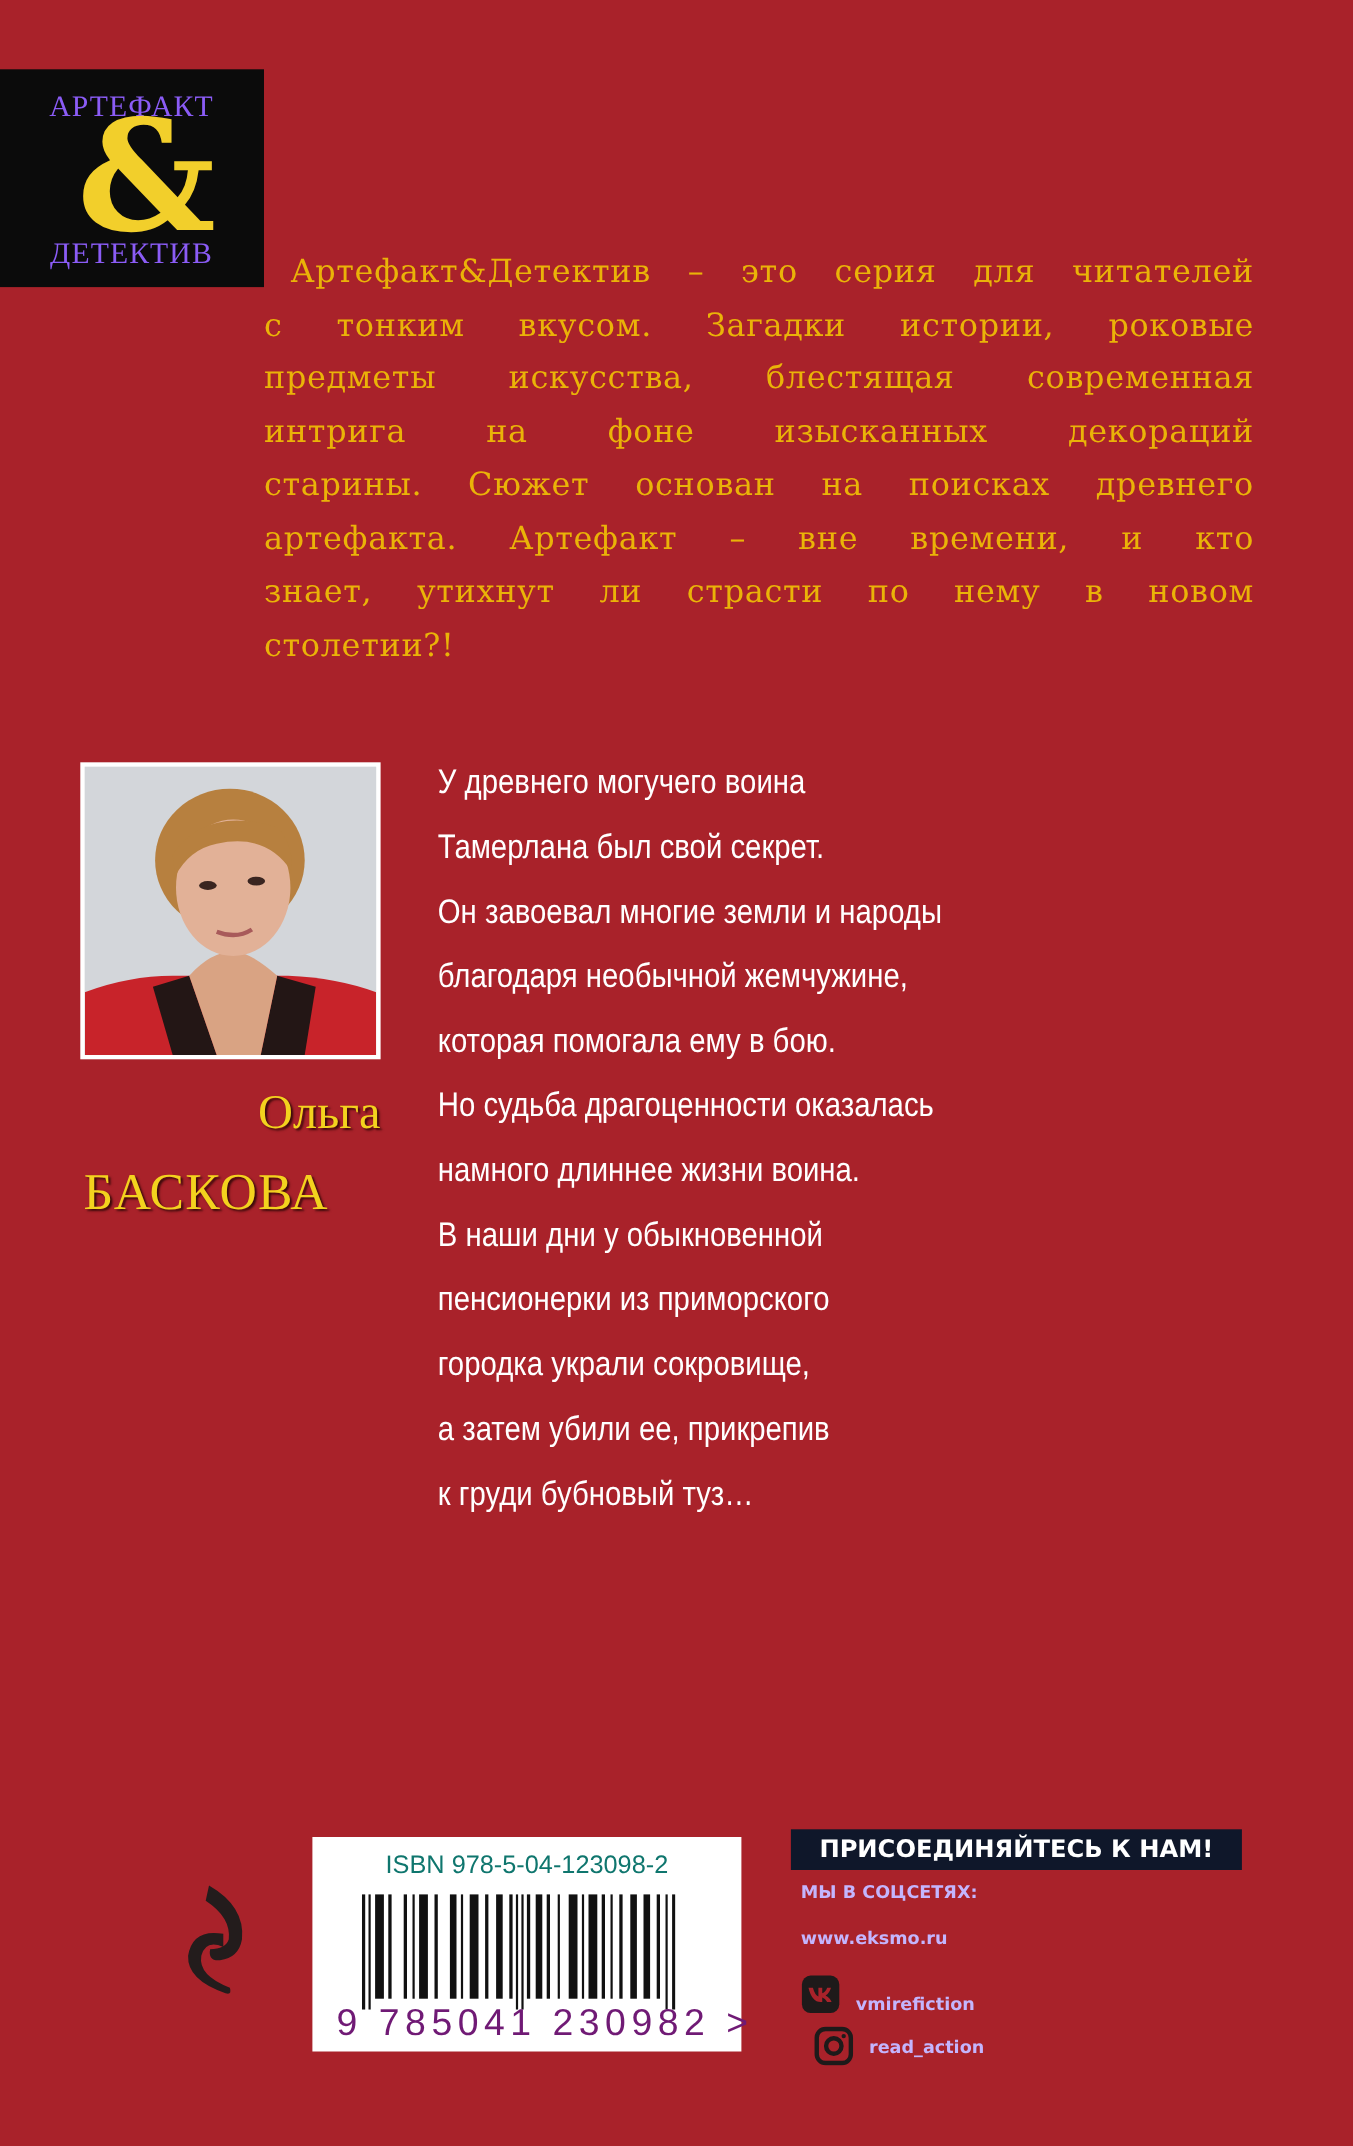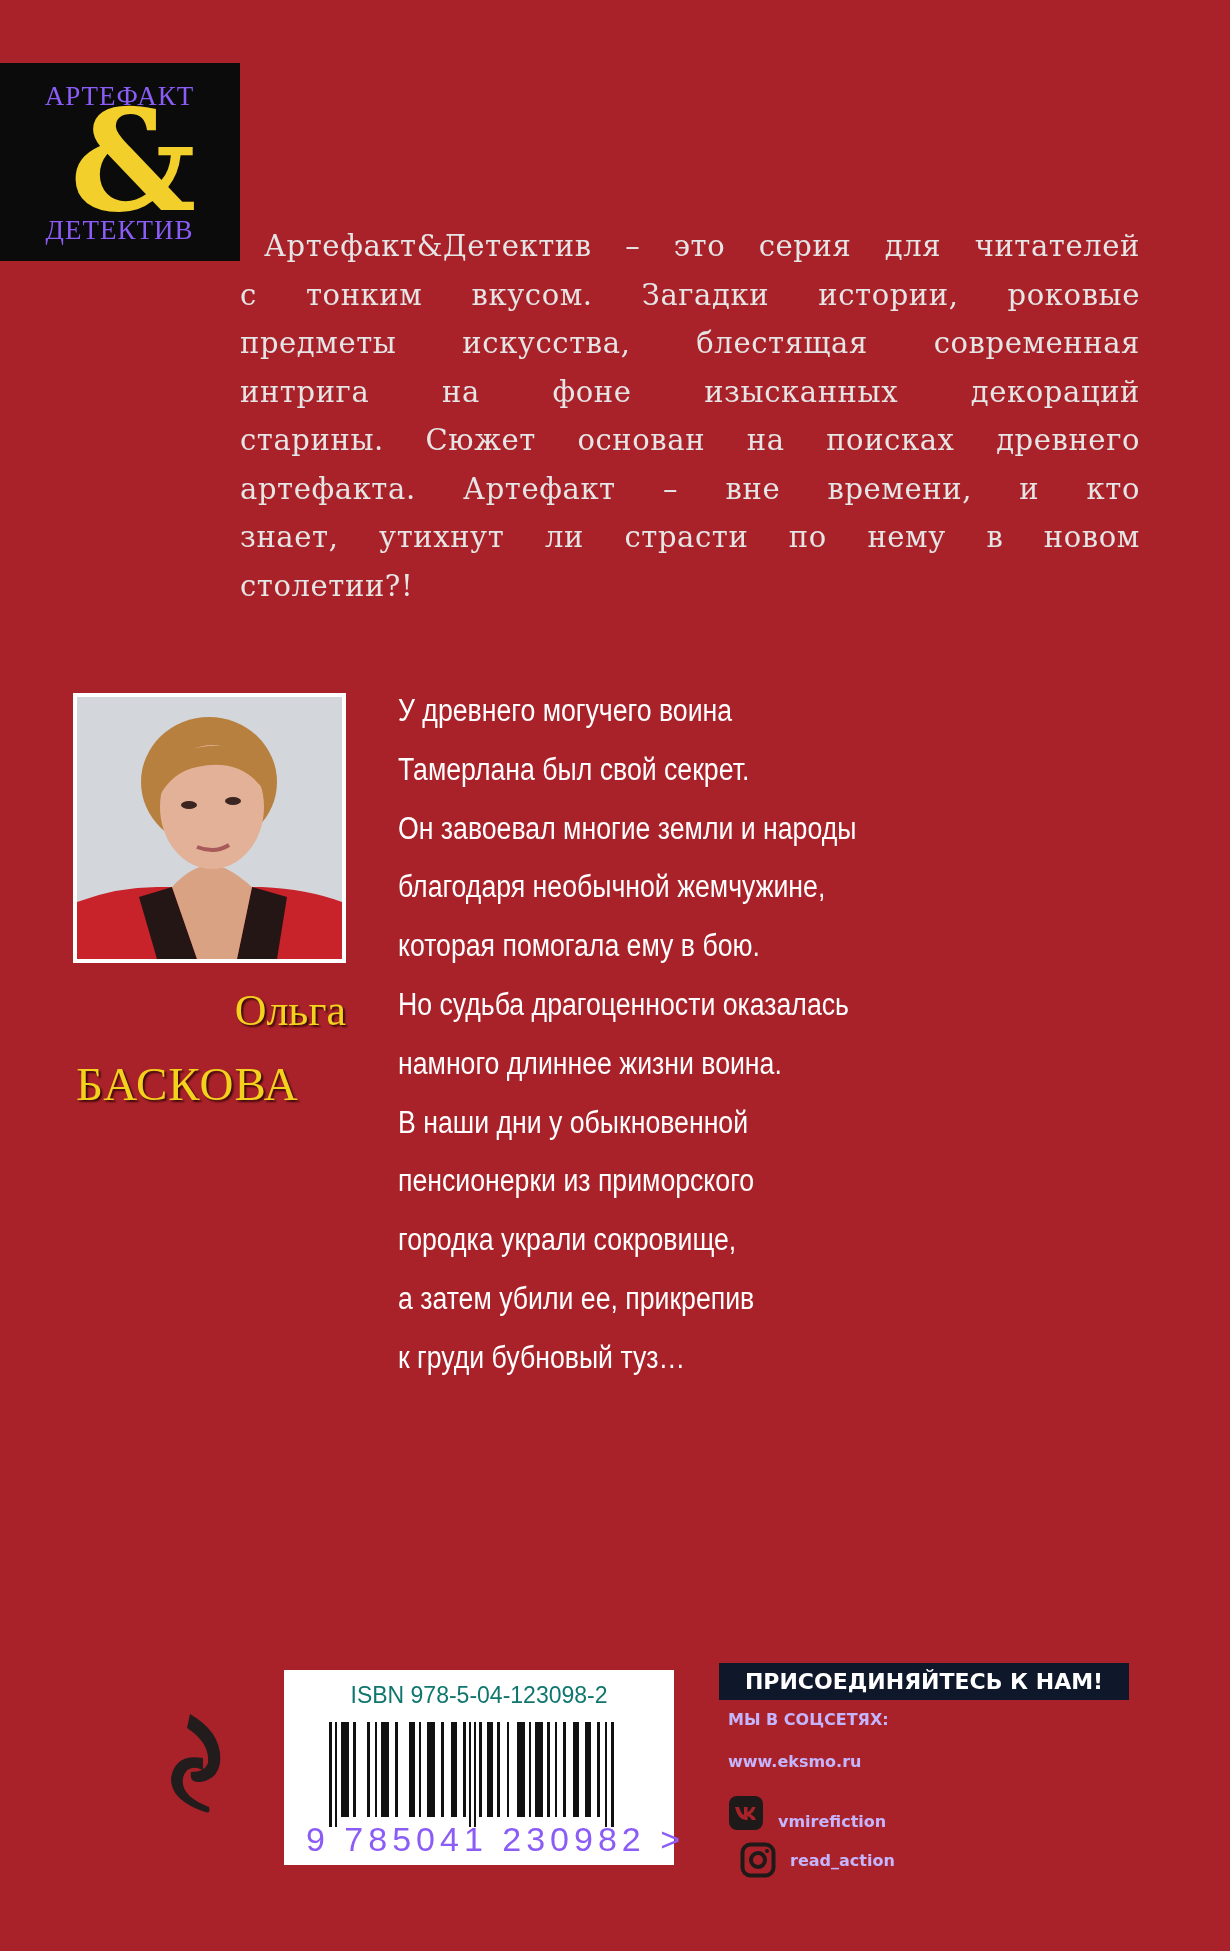--- a/index.html
+++ b/index.html
@@ -3,35 +3,35 @@
 <meta charset="utf-8">
 <style>
   html, body { margin: 0; padding: 0; }
   body { width: 1230px; height: 1951px; background: #a9222a; position: relative; overflow: hidden; font-family: "Liberation Sans", sans-serif; }
   .abs { position: absolute; }
   #series-logo { left: 0; top: 63px; width: 240px; height: 198px; background: #0b0b0b; }
   #series-logo .l1, #series-logo .l2 { position: absolute; width: 100%; text-align: center; color: #8b5cf6; font-family: "Liberation Serif", serif; font-size: 27px; letter-spacing: 1px; left: 12px; width: 215px; }
   #series-logo .l1 { top: 18px; }
   #series-logo .l2 { top: 152px; }
   #series-logo .amp { position: absolute; left: 70px; top: 28px; color: #f2cf2b; font-family: "DejaVu Serif", serif; font-size: 140px; line-height: 140px; font-weight: bold; }
-  #series-desc { left: 240px; top: 222px; width: 900px; font-family: "DejaVu Serif", serif; font-size: 29px; color: #e5e5e5; line-height: 48.5px; text-align: justify; letter-spacing: 0.6px; }
+  #series-desc { left: 240px; top: 222px; width: 900px; font-family: "DejaVu Serif", serif; font-size: 29px; color: #eab308; line-height: 48.5px; text-align: justify; letter-spacing: 0.6px; }
   #series-desc .line { display: block; text-align: justify; text-align-last: justify; white-space: nowrap; }
   #series-desc .line.first { padding-left: 24px; }
   #series-desc .line.last { text-align-last: left; }
   #photo-frame { left: 73px; top: 693px; width: 273px; height: 270px; background: #ffffff; }
   #photo { left: 4px; top: 4px; width: 265px; height: 262px; position: absolute; overflow: hidden; background: #d0d4d8; }
   #author-first { left: 170px; top: 985px; width: 176px; text-align: right; color: #f3d21e; font-family: "Liberation Serif", serif; font-size: 44px; text-shadow: 2px 2px 2px #3a0a0a; }
   #author-last { left: 76px; top: 1057px; width: 272px; text-align: left; color: #f3d21e; font-family: "Liberation Serif", serif; font-size: 47px; letter-spacing: 1px; text-shadow: 2px 2px 2px #3a0a0a; }
   #blurb { left: 398px; top: 682px; width: 700px; color: #ffffff; font-family: "Liberation Sans", sans-serif; font-size: 31px; line-height: 58.8px; }
   #blurb .line { display: block; white-space: nowrap; transform: scaleX(0.86); transform-origin: left; }
   #publisher-logo { left: 165px; top: 1708px; width: 60px; height: 112px; }
   #isbn-box { left: 284px; top: 1670px; width: 390px; height: 195px; background: #ffffff; }
   #isbn-text { position: absolute; left: 0; top: 12px; width: 100%; text-align: center; font-size: 23px; color: #0f766e; }
   #barcode { position: absolute; left: 45px; top: 52px; width: 285px; height: 105px; }
-  #barcode-digits { position: absolute; left: 22px; top: 150px; width: 350px; font-size: 34px; color: #8b5cf6; letter-spacing: 5px; white-space: nowrap; }
+  #barcode-digits { position: absolute; left: 22px; top: 150px; width: 350px; font-size: 34px; color: #701a75; letter-spacing: 5px; white-space: nowrap; }
   #join-bar { left: 719px; top: 1663px; width: 410px; height: 37px; background: #0f172a; color: #ffffff; font-family: "DejaVu Sans", sans-serif; font-weight: bold; font-size: 22px; line-height: 37px; text-align: center; letter-spacing: 0px; }
   .soc { left: 728px; color: #c4b5fd; font-family: "DejaVu Sans", sans-serif; font-weight: bold; font-size: 16px; white-space: nowrap; }
   #soc-heading { top: 1710px; }
   #soc-site { top: 1752px; }
   #soc-vk { top: 1795px; display: flex; align-items: flex-end; gap: 14px; }
   #soc-ig { top: 1842px; display: flex; align-items: center; gap: 14px; margin-left: 12px; }
   .icon-box { width: 36px; height: 36px; display: inline-block; }
 </style>
 </head>
 <body>

